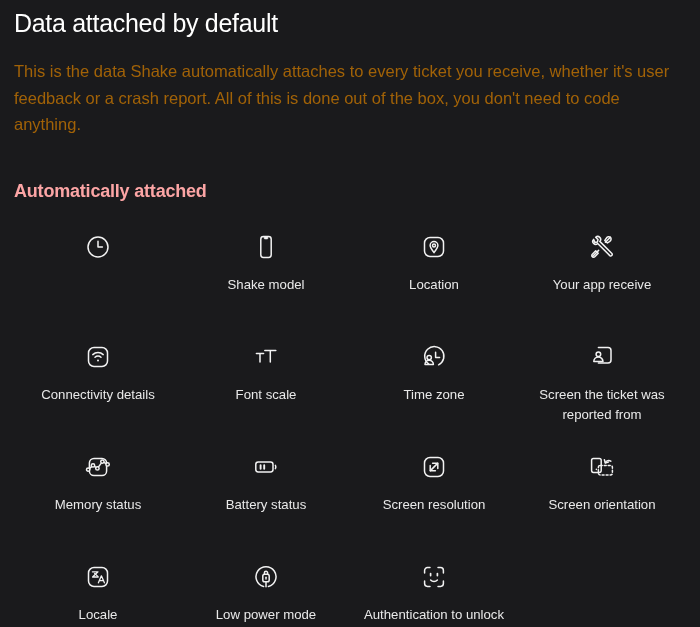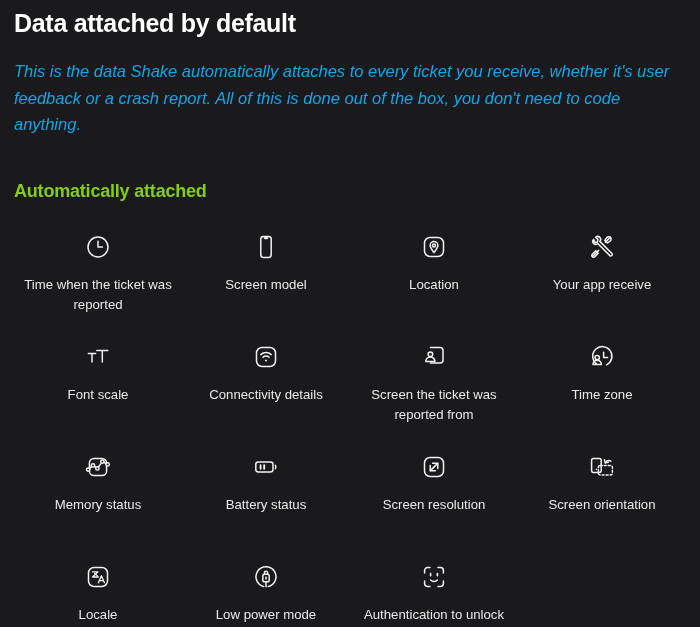--- a/index.html
+++ b/index.html
@@ -12,39 +12,38 @@
   }
 
   body {
     font-family: "Liberation Sans", sans-serif;
     color: #ececec;
     padding: 0 14px;
   }
 
   .page-title {
     font-size: 25px;
-    font-weight: bold;
+    font-weight: normal;
     color: #ffffff;
     letter-spacing: -0.3px;
     margin-top: 9px;
   }
 
   .intro {
     font-size: 16.5px;
     line-height: 1.62;
-    color: #0ea5e9;
+    color: #a16207;
     margin-top: 20px;
     max-width: 672px;
-    font-style: italic;
   }
 
   .section-title {
     font-size: 18px;
     font-weight: bold;
-    color: #84cc16;
+    color: #fca5a5;
     letter-spacing: -0.2px;
     margin-top: 43px;
   }
 
   .grid {
     margin-top: 26px;
     display: grid;
     grid-template-columns: repeat(4, 1fr);
     grid-auto-rows: 110px;
     column-gap: 0px;
@@ -94,32 +93,31 @@
 
 <div class="grid">
 
   <div class="cell">
     <span class="icon-wrap">
       <svg width="26" height="26" viewBox="0 0 26 26">
         <circle cx="13" cy="13" r="10"></circle>
         <path d="M13 7.2 V13 H17.4"></path>
       </svg>
     </span>
-    <span class="cell-label">Time when the ticket was reported</span>
   </div>
 
 
   <div class="cell">
     <span class="icon-wrap">
       <svg width="26" height="26" viewBox="0 0 26 26">
         <rect x="7.8" y="2.6" width="10.4" height="20.8" rx="2.6"></rect>
         <path d="M11.2 2.8 h3.6 v1.5 a0.6 0.6 0 0 1 -0.6 0.6 h-2.4 a0.6 0.6 0 0 1 -0.6 -0.6 z" fill="#f2f2f2" stroke-width="0.7"></path>
       </svg>
     </span>
-    <span class="cell-label">Screen model</span>
+    <span class="cell-label">Shake model</span>
   </div>
 
   <div class="cell">
     <span class="icon-wrap">
       <svg width="26" height="26" viewBox="0 0 26 26">
         <rect x="3.5" y="3.5" width="19" height="19" rx="5.5"></rect>
         <path d="M13 18.6 c2.5-3.3 3.9-5.2 3.9-7.1 a3.9 3.9 0 0 0 -7.8 0 c0 1.9 1.4 3.8 3.9 7.1 z"></path>
         <circle cx="13" cy="11.4" r="1.5"></circle>
       </svg>
     </span>
@@ -135,60 +133,60 @@
         <path d="M9.6 16.4 L3.4 22.6"></path>
         <path d="M3.4 22.6 a1.6 1.6 0 0 1 -0.1 -2.4 l3.4 -3.4 2.5 2.5 -3.4 3.4 a1.6 1.6 0 0 1 -2.4 -0.1 z"></path>
       </svg>
     </span>
     <span class="cell-label">Your app receive</span>
   </div>
 
   <div class="cell">
     <span class="icon-wrap">
       <svg width="26" height="26" viewBox="0 0 26 26">
-        <path d="M3.4 9.6 H10.6 M7 9.6 V18"></path>
-        <path d="M11.8 6.4 H22.8 M17.3 6.4 V18"></path>
-      </svg>
-    </span>
-    <span class="cell-label">Font scale</span>
-  </div>
-
-  <div class="cell">
-    <span class="icon-wrap">
-      <svg width="26" height="26" viewBox="0 0 26 26">
         <rect x="3.5" y="3.5" width="19" height="19" rx="5.5"></rect>
         <path d="M7.8 10.6 a7.6 7.6 0 0 1 10.4 0"></path>
         <path d="M10 13.3 a4.4 4.4 0 0 1 6 0"></path>
         <circle cx="13" cy="16.6" r="1" fill="#f2f2f2" stroke="none"></circle>
       </svg>
     </span>
     <span class="cell-label">Connectivity details</span>
   </div>
 
   <div class="cell">
     <span class="icon-wrap">
       <svg width="26" height="26" viewBox="0 0 26 26">
-        <path d="M9.4 3.4 H19 a3 3 0 0 1 3 3 V16 a3 3 0 0 1 -3 3 H9.4"></path>
-        <circle cx="9.4" cy="10.2" r="2.3"></circle>
-        <path d="M4.8 17.6 a4.6 4.6 0 0 1 9.2 0 z"></path>
-      </svg>
-    </span>
-    <span class="cell-label">Screen the ticket was reported from</span>
+        <path d="M3.4 9.6 H10.6 M7 9.6 V18"></path>
+        <path d="M11.8 6.4 H22.8 M17.3 6.4 V18"></path>
+      </svg>
+    </span>
+    <span class="cell-label">Font scale</span>
   </div>
 
   <div class="cell">
     <span class="icon-wrap">
       <svg width="26" height="26" viewBox="0 0 26 26">
         <path d="M7.6 19.9 A9.6 9.6 0 1 1 17.6 20.8"></path>
         <path d="M14.6 8.2 V13.4 H18.6"></path>
         <circle cx="8.2" cy="13.6" r="2.2"></circle>
         <path d="M4 20.5 a4.2 4.2 0 0 1 8.4 0 z"></path>
       </svg>
     </span>
     <span class="cell-label">Time zone</span>
+  </div>
+
+  <div class="cell">
+    <span class="icon-wrap">
+      <svg width="26" height="26" viewBox="0 0 26 26">
+        <path d="M9.4 3.4 H19 a3 3 0 0 1 3 3 V16 a3 3 0 0 1 -3 3 H9.4"></path>
+        <circle cx="9.4" cy="10.2" r="2.3"></circle>
+        <path d="M4.8 17.6 a4.6 4.6 0 0 1 9.2 0 z"></path>
+      </svg>
+    </span>
+    <span class="cell-label">Screen the ticket was reported from</span>
   </div>
 
   <div class="cell">
     <span class="icon-wrap">
       <svg width="26" height="26" viewBox="0 0 26 26">
         <rect x="4.4" y="4.4" width="17.2" height="17.2" rx="4.6"></rect>
         <path d="M3.2 15.6 L8 11.4 L12.4 14.4 L17.4 7.6 L22.6 10.4"></path>
         <circle cx="3.2" cy="15.6" r="1.7" fill="#1a1a1c"></circle>
         <circle cx="8" cy="11.4" r="1.7" fill="#1a1a1c"></circle>
         <circle cx="12.4" cy="14.4" r="1.7" fill="#1a1a1c"></circle>

